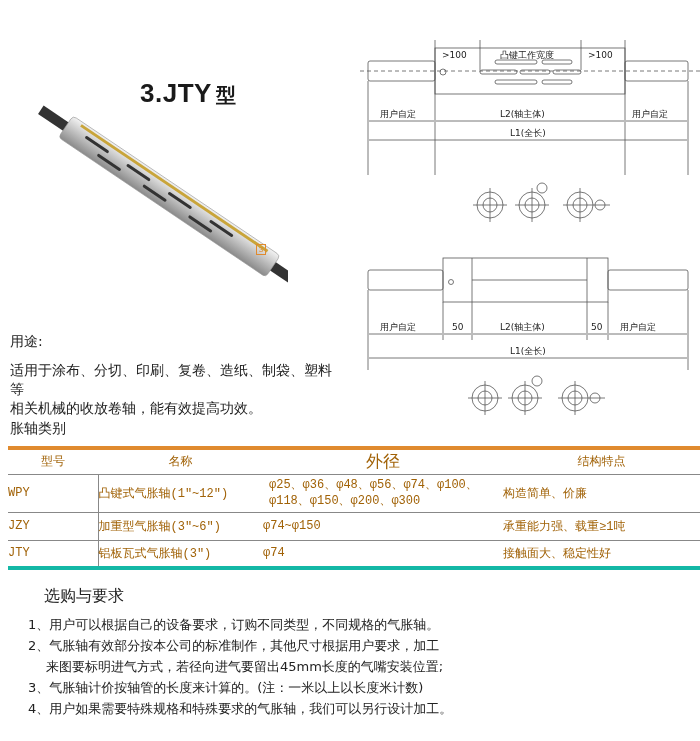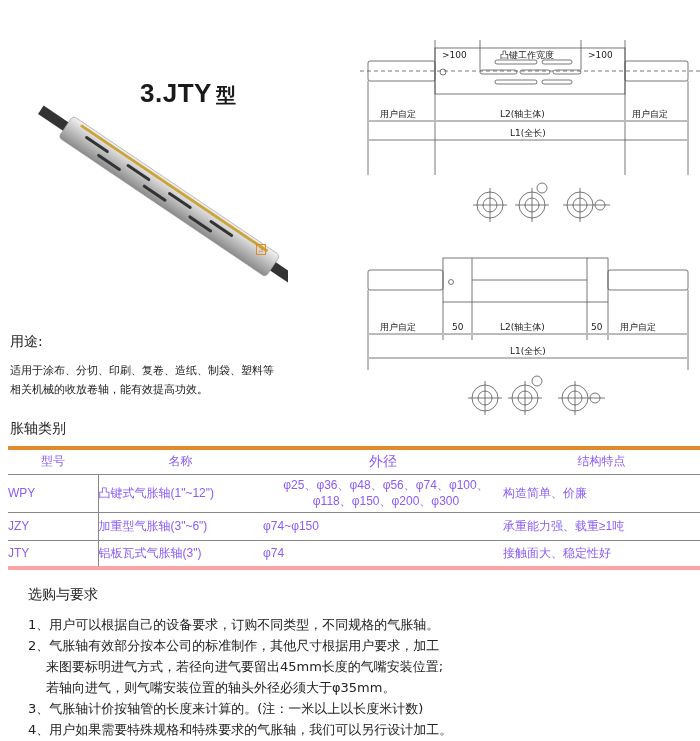--- a/index.html
+++ b/index.html
@@ -4,31 +4,31 @@
 <style>
   * { box-sizing: border-box; margin: 0; padding: 0; }
   body { width: 700px; height: 741px; background: #ffffff; font-family: "DejaVu Sans", sans-serif; color: #222; position: relative; overflow: hidden; }
   .abs { position: absolute; }
   .title { left: 140px; top: 78px; font-family: "Liberation Sans", sans-serif; font-weight: bold; font-size: 26px; color: #1a1a1a; letter-spacing: 0.5px; }
   .title .suffix { font-size: 20px; margin-left: 4px; }
   .photo { left: 28px; top: 90px; width: 260px; height: 200px; }
   .badge { left: 256px; top: 244px; width: 10px; height: 11px; border: 1px solid #e08a2e; color: #e08a2e; font-size: 8px; line-height: 9px; text-align: center; font-family: "Liberation Sans", sans-serif; }
   .diagram { left: 360px; top: 40px; width: 340px; height: 380px; }
   .usage-h { left: 10px; top: 333px; font-size: 14px; color: #222; }
-  .usage-t { left: 10px; top: 361px; font-size: 11px; line-height: 19px; color: #222; width: 330px; }
+  .usage-t { left: 10px; top: 361px; font-size: 14px; line-height: 19px; color: #222; width: 330px; }
   .cat-h { left: 10px; top: 420px; font-size: 14px; color: #222; }
-  .table { left: 8px; top: 446px; width: 692px; border-top: 4px solid #e08a2e; border-bottom: 4px solid #fca5a5; border-collapse: collapse; font-family: Liberation Sans, sans-serif; font-size: 12px; color: #8b5cf6; }
+  .table { left: 8px; top: 446px; width: 692px; border-top: 4px solid #e08a2e; border-bottom: 4px solid #14b8a6; border-collapse: collapse; font-family: Liberation Mono, monospace; font-size: 12px; color: #a16207; }
   .table th { font-weight: normal; height: 26px; border-bottom: 1px solid #888; font-size: 12px; }
-  .table th.big { font-size: 14px; }
+  .table th.big { font-size: 17px; }
   .table td { border-bottom: 1px solid #888; }
   .table tr:last-child td { border-bottom: none; }
   .table td.model { border-right: 1px solid #888; }
   .r1 td { height: 38px; } .r2 td { height: 28px; } .r3 td { height: 28px; }
-  .dia-left { text-align: center; padding-left: 6px; line-height: 16px; margin-top: 8px; }
-  .req-h { left: 28px; top: 586px; font-size: 14px; color: #222; }
+  .dia-left { text-align: left; padding-left: 6px; line-height: 16px; margin-top: 8px; }
+  .req-h { left: 44px; top: 586px; font-size: 16px; color: #222; }
   .req-list { left: 28px; top: 614px; font-size: 13px; color: #222; line-height: 21px; width: 440px; }
   .req-list .indent { padding-left: 18px; }
 </style>
 </head>
 <body>
 
 <div class="abs title"><span>3.JTY</span><span class="suffix">型</span></div>
 
 <svg class="abs photo" viewBox="0 0 260 200">
   <defs>
@@ -201,16 +201,15 @@
     <td>接触面大、稳定性好</td>
   </tr>
 </tbody>
   </table>
 
 <div class="abs req-h">选购与要求</div>
 <div class="abs req-list">
   <div>1、用户可以根据自己的设备要求，订购不同类型，不同规格的气胀轴。</div>
   <div>2、气胀轴有效部分按本公司的标准制作，其他尺寸根据用户要求，加工</div>
   <div class="indent">来图要标明进气方式，若径向进气要留出45mm长度的气嘴安装位置;</div>
-  <div class="indent">若轴向进气，则气嘴安装位置的轴头外径必须大于φ35mm。</div>
   <div>3、气胀轴计价按轴管的长度来计算的。(注：一米以上以长度米计数)</div>
   <div>4、用户如果需要特殊规格和特殊要求的气胀轴，我们可以另行设计加工。</div>
 </div>
 
 </body></html>

